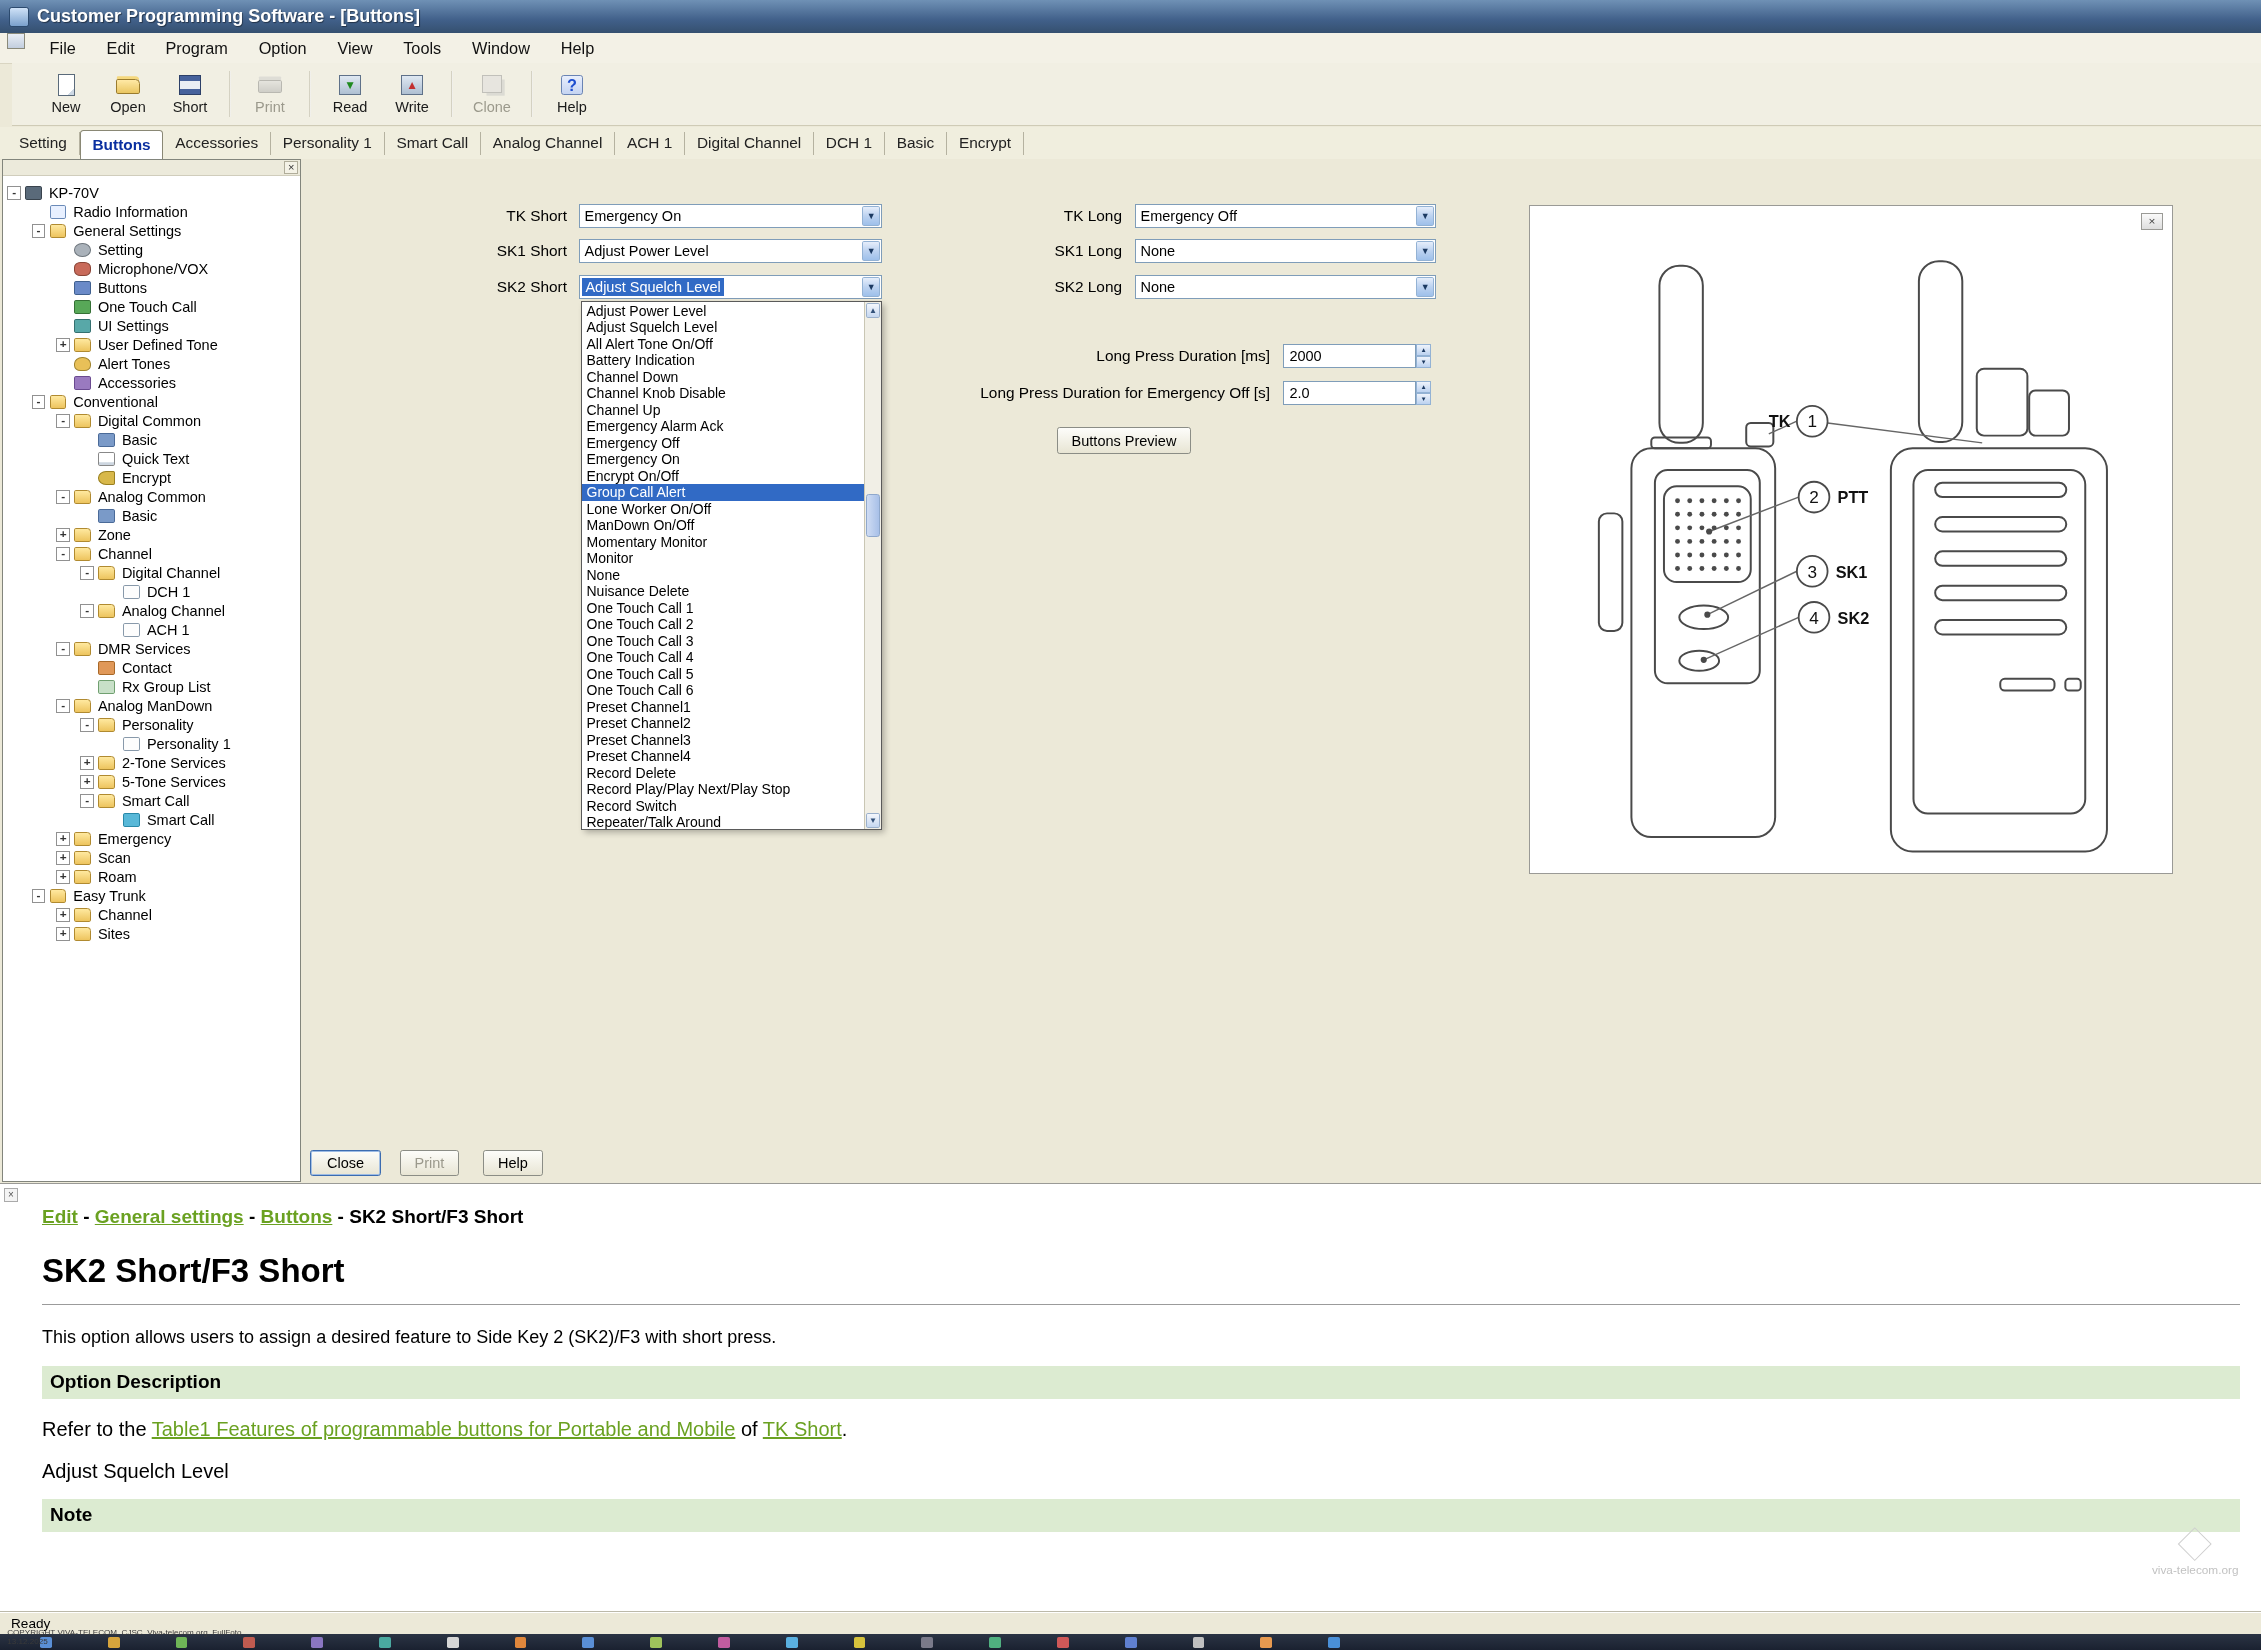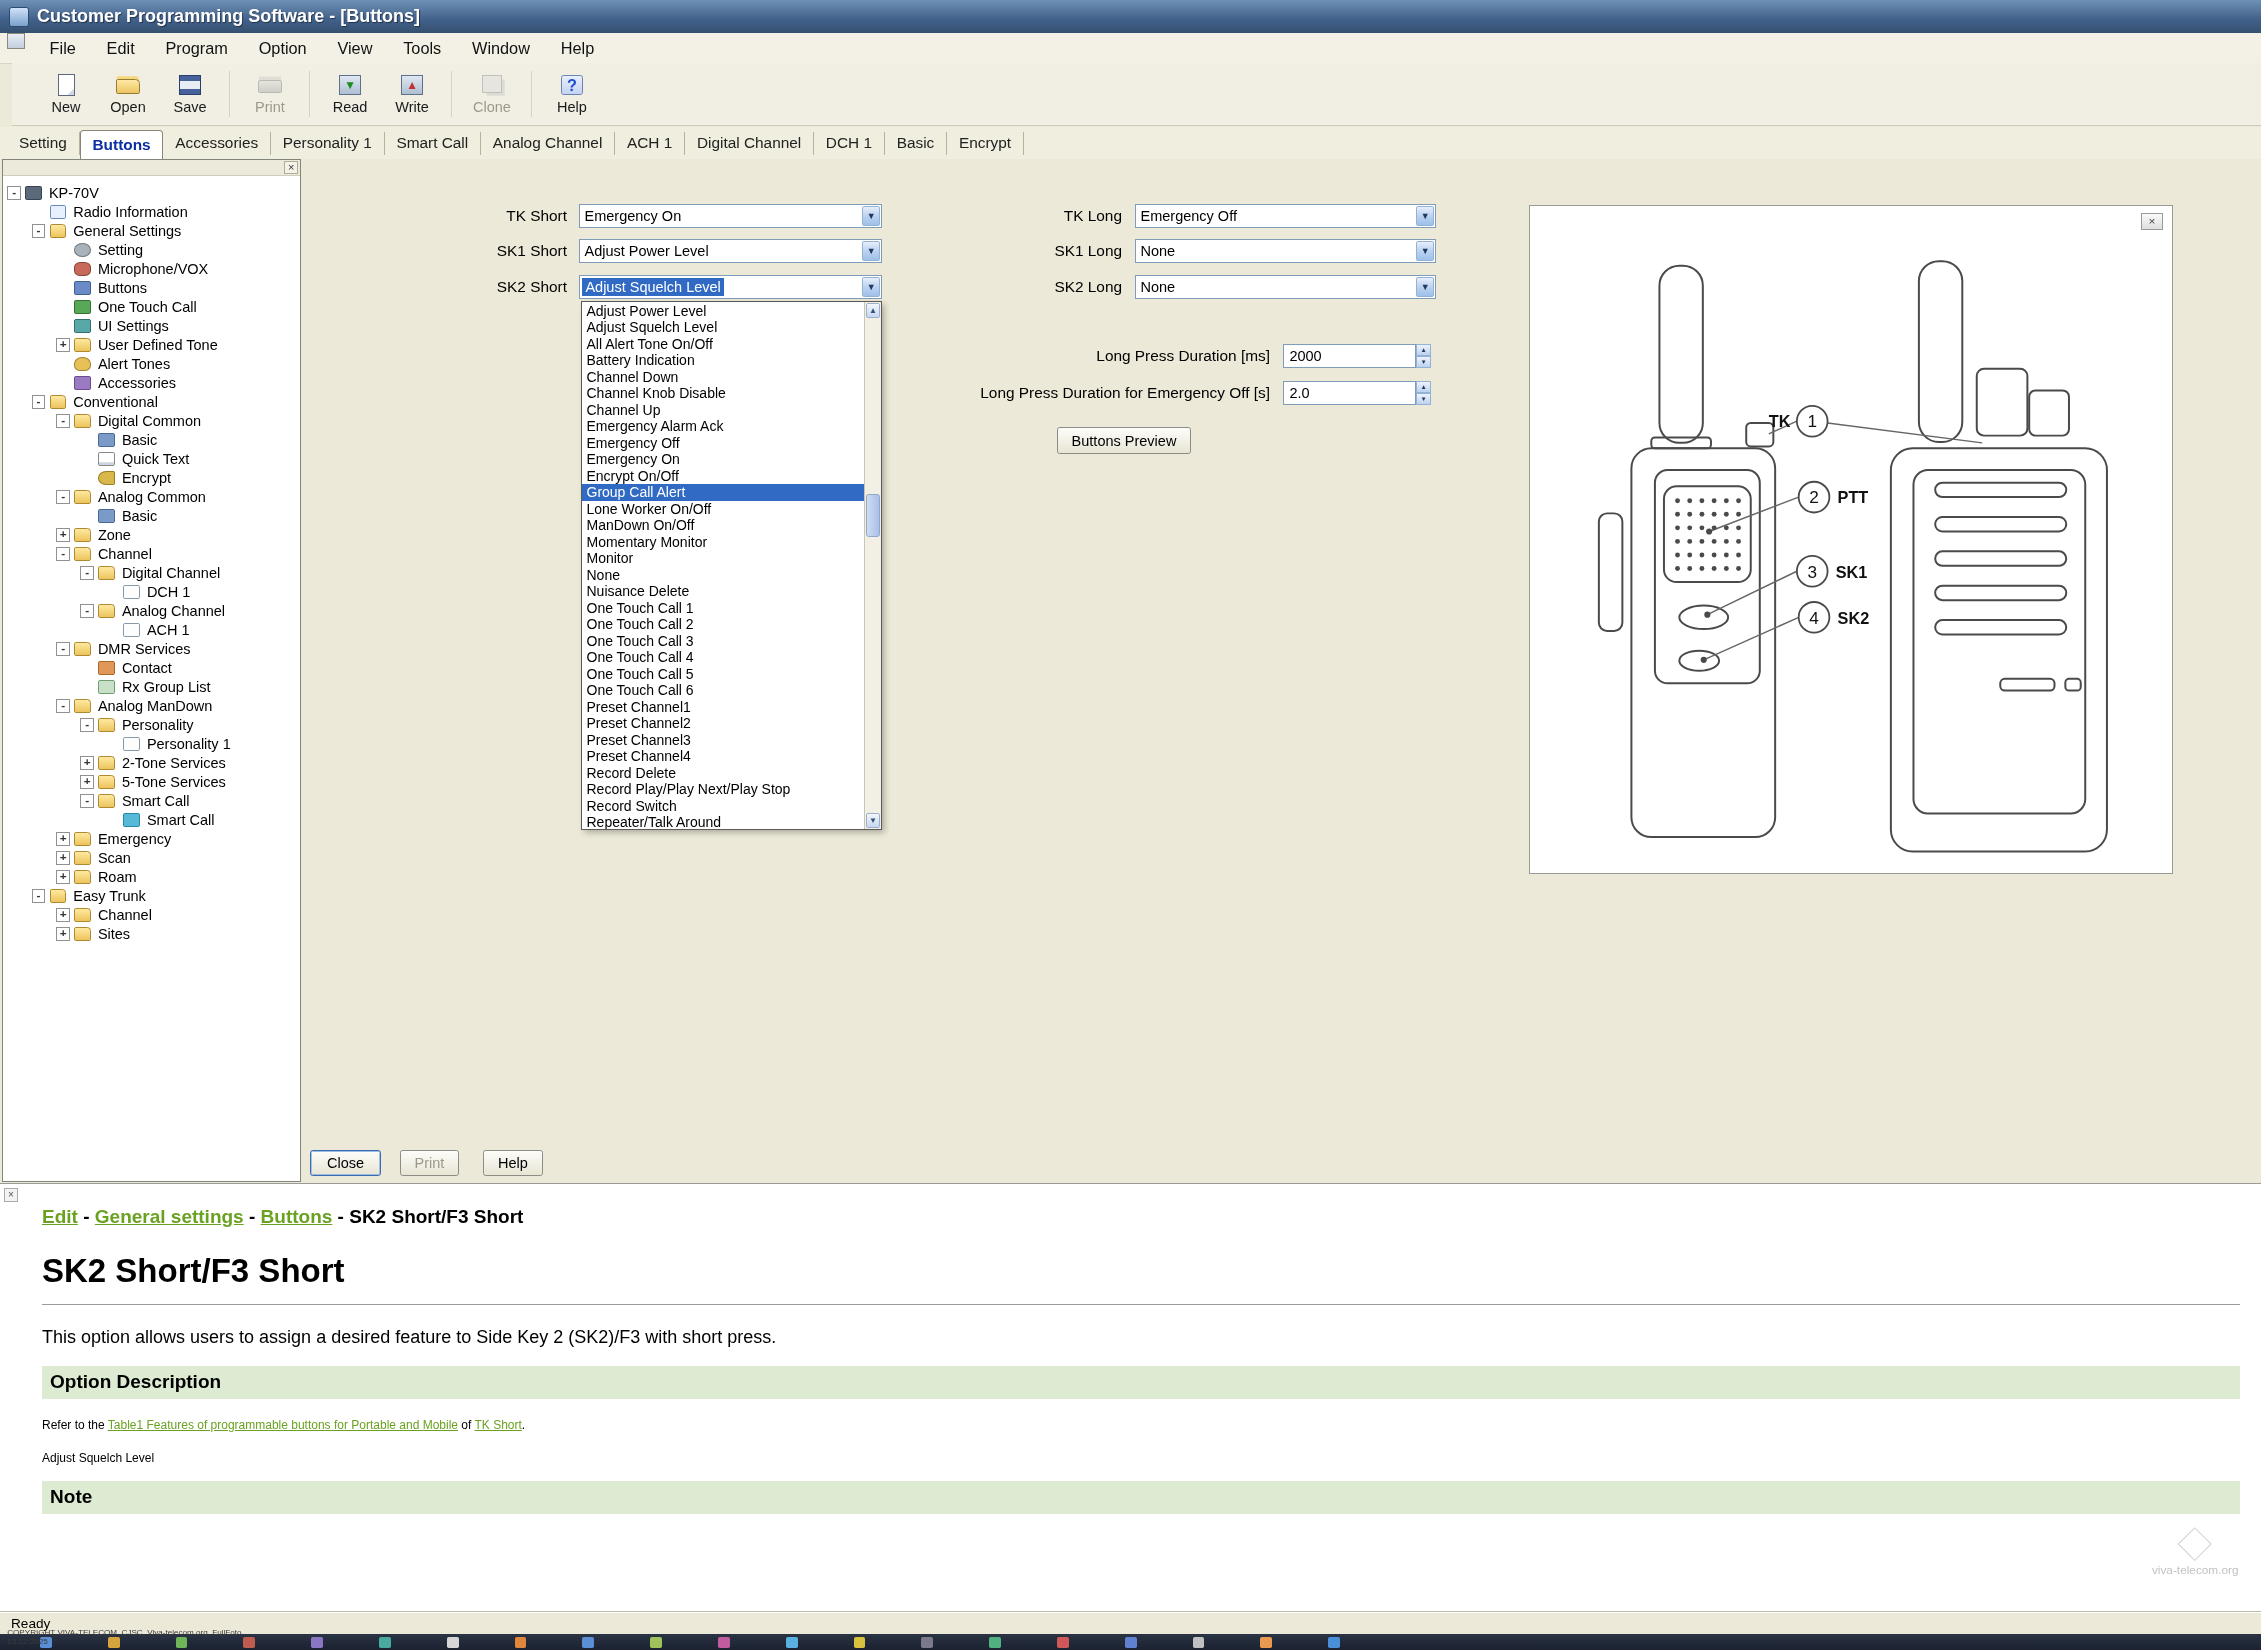--- a/index.html
+++ b/index.html
@@ -111,21 +111,21 @@
 
 .helppanel{position:absolute;left:0;top:1183px;width:100%;height:429px;background:#fff;border-top:0.9px solid #9a9a96;overflow:hidden}
 .hpclose{position:absolute;left:3.6px;top:3.6px;width:14.5px;height:14.5px;border:0.9px solid #aaa;background:#f4f4f4;color:#555;font-size:10px;line-height:12.7px;text-align:center}
 .hpclose::before{content:"×"}
 .helpcontent{margin:22px 22px 0 42px}
 .bc{font-size:19px;font-weight:bold;color:#000}
 .bcpart.lnk{color:#6aa121;text-decoration:underline}
 .htitle{font-size:33px;font-weight:bold;margin:23.5px 0 0;padding-bottom:14.5px;border-bottom:0.9px solid #9b9b9b;color:#000}
 .hintro{font-size:18px;margin:22px 0 18px;color:#000}
 .hbar{background:#dcebd1;font-size:19px;font-weight:bold;padding:5.4px 8.1px;margin:16.3px 0 12.7px;color:#000}
-.hbody{font-size:12px;margin:19px 0 9px;color:#000}
+.hbody{font-size:20px;margin:19px 0 9px;color:#000}
 .hlink{color:#6aa121;text-decoration:underline}
 
 
 .statusbar{position:absolute;left:0;top:1612px;width:100%;height:22px;background:#ece9d8;border-top:0.9px solid #fff;box-shadow:0 -0.9px 0 #b5b2a0;font-size:13.6px;display:flex;align-items:center;padding-left:11px;color:#000}
 .copyrightsm{position:absolute;left:7.2px;top:1628px;font-size:8.1px;color:#3a3a3a;line-height:9px;z-index:9}
 .taskbar{position:absolute;left:0;top:1634px;width:100%;height:16.3px;background:linear-gradient(#2b3444,#1a2130);display:flex;align-items:center;gap:56px;padding-left:40px}
 .tbitem{width:11.8px;height:11px;border-radius:1.8px;flex:none}
 .watermark{position:absolute;right:23.5px;top:1532px;text-align:center;color:#c2c2c2;font-size:11.8px;line-height:14.5px}
 .wmlogo{width:23.5px;height:23.5px;margin:0 auto 7.2px;border:1.8px solid #cfcfcf;transform:rotate(45deg)}
 </style>
@@ -176,21 +176,21 @@
     <div class="tbtn">
           <span class="tico new"></span>
           <span>New</span>
         </div>
         <div class="tbtn">
           <span class="tico open"></span>
           <span>Open</span>
         </div>
         <div class="tbtn">
           <span class="tico save"></span>
-          <span>Save</span>
+          <span>Short</span>
         </div>
         <div class="tbtn grp dis">
           <span class="tico print"></span>
           <span>Print</span>
         </div>
         <div class="tbtn grp">
           <span class="tico read"></span>
           <span>Read</span>
         </div>
         <div class="tbtn">

